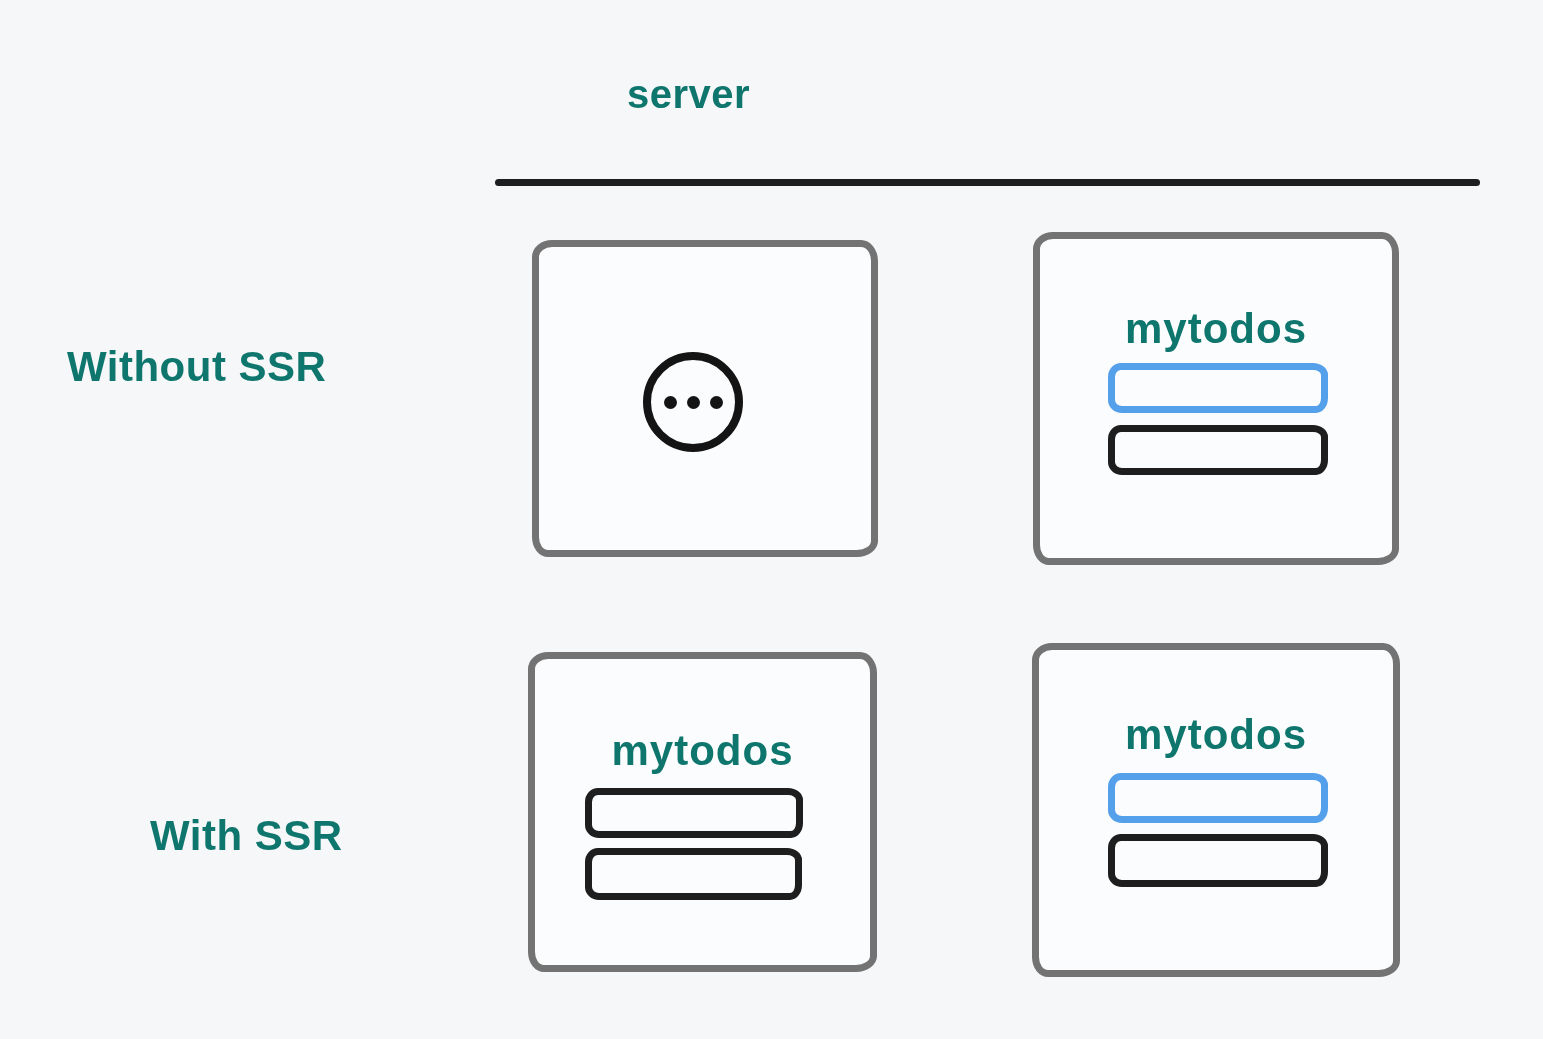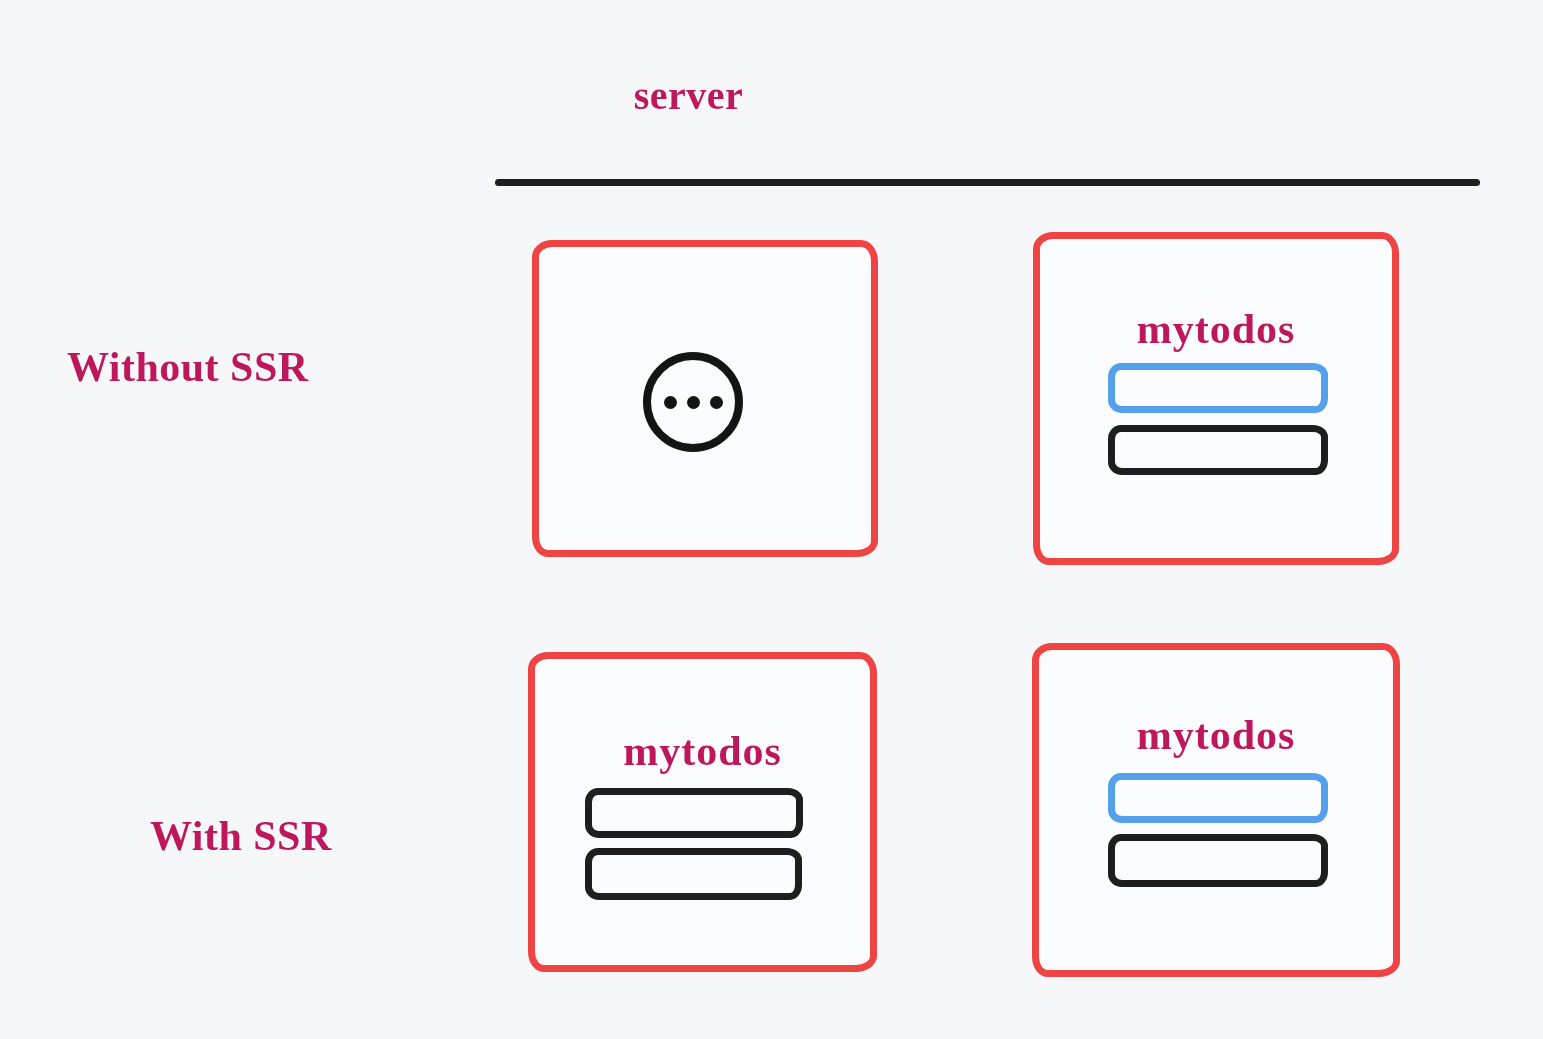--- a/index.html
+++ b/index.html
@@ -10,23 +10,23 @@
   .canvas {
     position: relative;
     width: 1543px;
     height: 1039px;
     background: #f6f7f9;
     overflow: hidden;
     font-family: "DejaVu Sans", sans-serif;
     color: #1e1e1e;
   }
   .hand {
-    font-family: Liberation Serif, serif;
+    font-family: Liberation Sans, sans-serif;
     font-weight: 700;
-    color: #be185d;
+    color: #0f766e;
     letter-spacing: 0.5px;
     white-space: nowrap;
   }
   .col-header {
     position: absolute;
     top: 72px;
     font-size: 40px;
     text-align: center;
   }
   .col-header.server  { left: 497px; width: 383px; }
@@ -45,21 +45,21 @@
   .row-label {
     position: absolute;
     font-size: 42px;
   }
   .row-label.without { left: 67px;  top: 343px; }
   .row-label.with    { left: 150px; top: 812px; }
 
   .frame {
     position: absolute;
     box-sizing: border-box;
-    border: 7px solid #ef4444;
+    border: 7px solid #737373;
     background: #fbfcfd;
     border-radius: 20px 17px 21px 16px / 17px 21px 16px 20px;
   }
   .frame.srv-top { left: 532px; top: 240px; width: 346px; height: 317px; }
   .frame.brw-top { left: 1033px; top: 232px; width: 366px; height: 333px; }
   .frame.srv-bot { left: 528px; top: 652px; width: 349px; height: 320px; }
   .frame.brw-bot { left: 1032px; top: 643px; width: 368px; height: 334px; }
 
   
   .ellipsis-circle {

